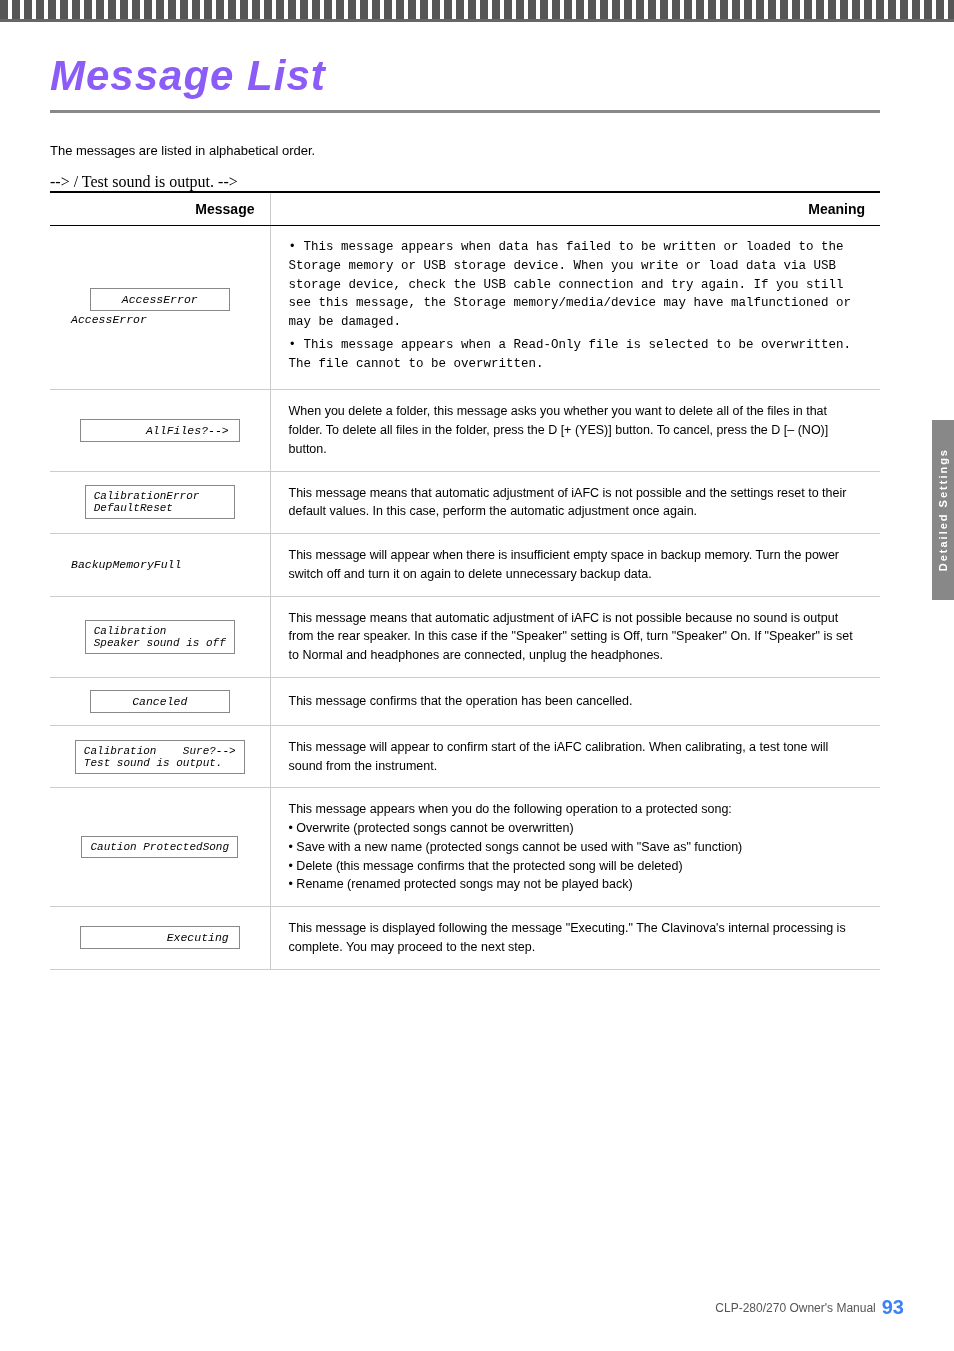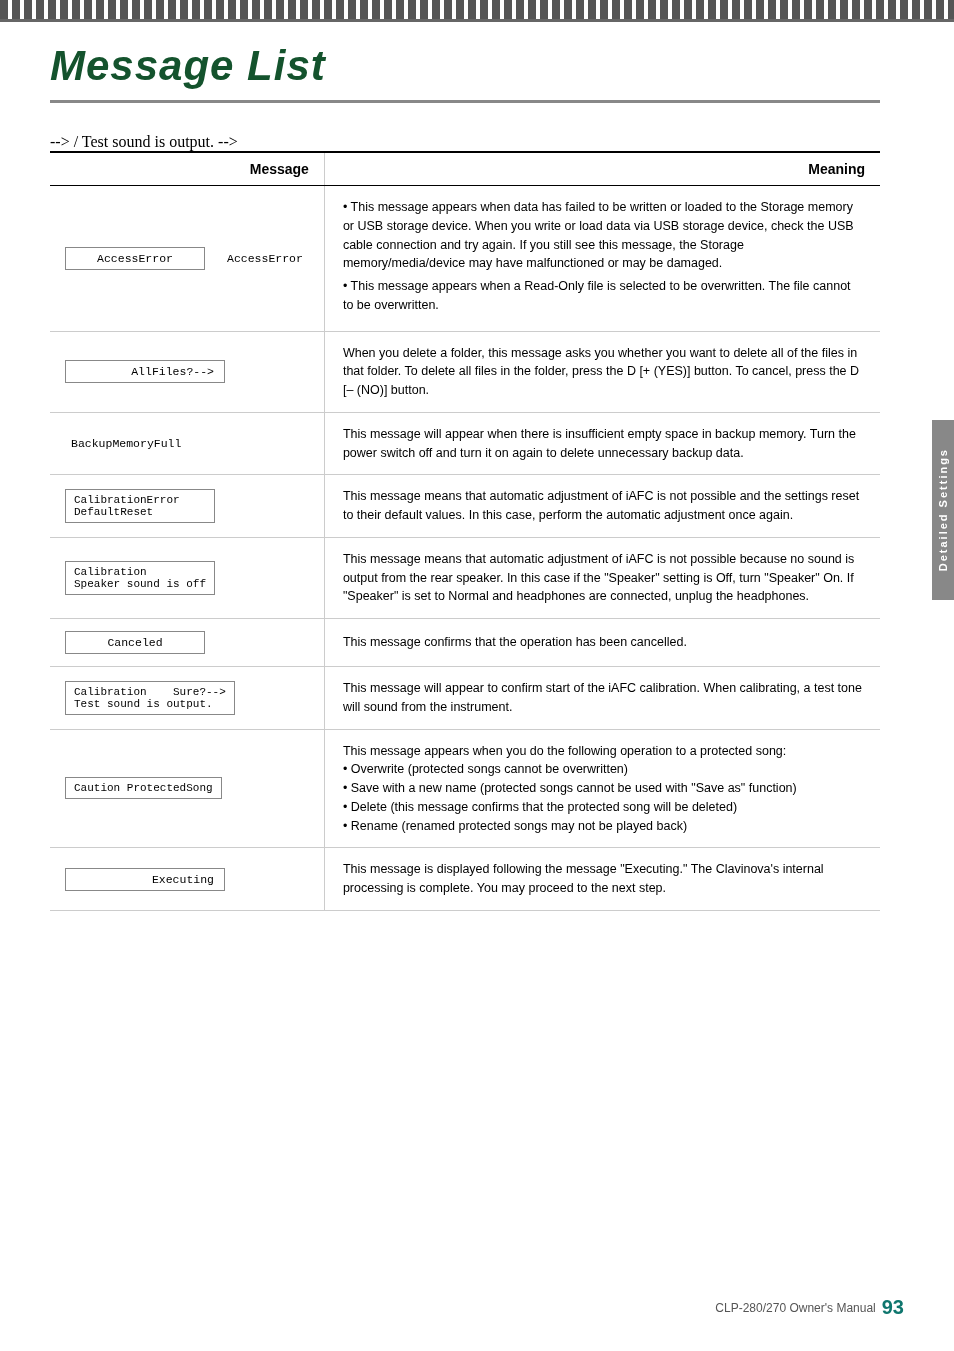--- a/index.html
+++ b/index.html
@@ -61,21 +61,22 @@
       padding: 20px 50px 40px 50px;
       max-width: 930px;
     }
 
     
     .page-title {
       font-family: Arial, Helvetica, sans-serif;
       font-style: italic;
       font-weight: bold;
       font-size: 42px;
-      color: #14532d;
+      color: #8b5cf6;
+      margin-top: 10px;
       margin-bottom: 5px;
       letter-spacing: 1px;
     }
 
     
     .title-rule {
       border: none;
       border-bottom: 3px solid #888;
       margin-bottom: 30px;
       margin-top: 10px;
@@ -123,23 +124,24 @@
 
     .message-table tbody tr td:first-child {
       width: 220px;
       border-right: 1px solid #ccc;
       text-align: center;
       vertical-align: middle;
     }
 
     .message-cell {
       display: flex;
-      flex-direction: row;
+      flex-direction: column;
       align-items: center;
-      gap: 16px;
+      gap: 0;
+      font-style: italic;
     }
 
     
     .msg-box {
       border: 1px solid #888;
       padding: 4px 10px;
       font-family: 'Courier New', Courier, monospace;
       font-size: 11.5px;
       text-align: center;
       min-width: 140px;
@@ -168,38 +170,39 @@
 
     .meaning-cell ul {
       list-style: none;
       padding: 0;
     }
     .meaning-cell ul li::before {
       content: '• ';
     }
     .meaning-cell ul li {
       margin-bottom: 4px;
+      font-family: Liberation Mono, monospace;
     }
 
     
     .page-footer {
       position: absolute;
       bottom: 32px;
       right: 50px;
       font-family: Arial, Helvetica, sans-serif;
       font-size: 12px;
       color: #555;
       display: flex;
       align-items: center;
       gap: 6px;
     }
     .page-footer .page-num {
       font-size: 20px;
       font-weight: bold;
-      color: #0f766e;
+      color: #3b82f6;
     }
 
     .msg-two-line {
       text-align: left;
       font-family: 'Courier New', Courier, monospace;
       font-size: 11px;
       border: 1px solid #888;
       padding: 4px 8px;
       display: inline-block;
       min-width: 150px;
@@ -212,20 +215,21 @@
 
 <div class="side-tab">
   <span>Detailed Settings</span>
 </div>
 
 <div class="page-content">
   
   <h1 class="page-title">Message List</h1>
   <hr class="title-rule">
 
+  <p class="intro-text">The messages are listed in alphabetical order.</p>
 
   
    --&gt;
        / Test sound is output. --&gt;
       <table class="message-table">
     <thead>
       <tr>
         <th>Message</th>
         <th>Meaning</th>
       </tr>
@@ -254,38 +258,38 @@
           </div>
         </td>
         <td class="meaning-cell">
           When you delete a folder, this message asks you whether you want to delete all of the files in that folder. To delete all files in the folder, press the D [+ (YES)] button. To cancel, press the D [– (NO)] button.
         </td>
       </tr>
 
       <tr>
         <td>
           <div class="message-cell">
-            <div class="msg-plain">BackupMemoryFull</div>
-          </div>
-        </td>
-        <td class="meaning-cell">
-          This message will appear when there is insufficient empty space in backup memory. Turn the power switch off and turn it on again to delete unnecessary backup data.
-        </td>
-      </tr>
-
-      <tr>
-        <td>
-          <div class="message-cell">
             <div class="msg-two-line">
               CalibrationError<br>DefaultReset
             </div>
           </div>
         </td>
         <td class="meaning-cell">
           This message means that automatic adjustment of iAFC is not possible and the settings reset to their default values. In this case, perform the automatic adjustment once again.
+        </td>
+      </tr>
+
+      <tr>
+        <td>
+          <div class="message-cell">
+            <div class="msg-plain">BackupMemoryFull</div>
+          </div>
+        </td>
+        <td class="meaning-cell">
+          This message will appear when there is insufficient empty space in backup memory. Turn the power switch off and turn it on again to delete unnecessary backup data.
         </td>
       </tr>
 
       <tr>
         <td>
           <div class="message-cell">
             <div class="msg-two-line">
               Calibration<br>Speaker sound is off
             </div>
           </div>

